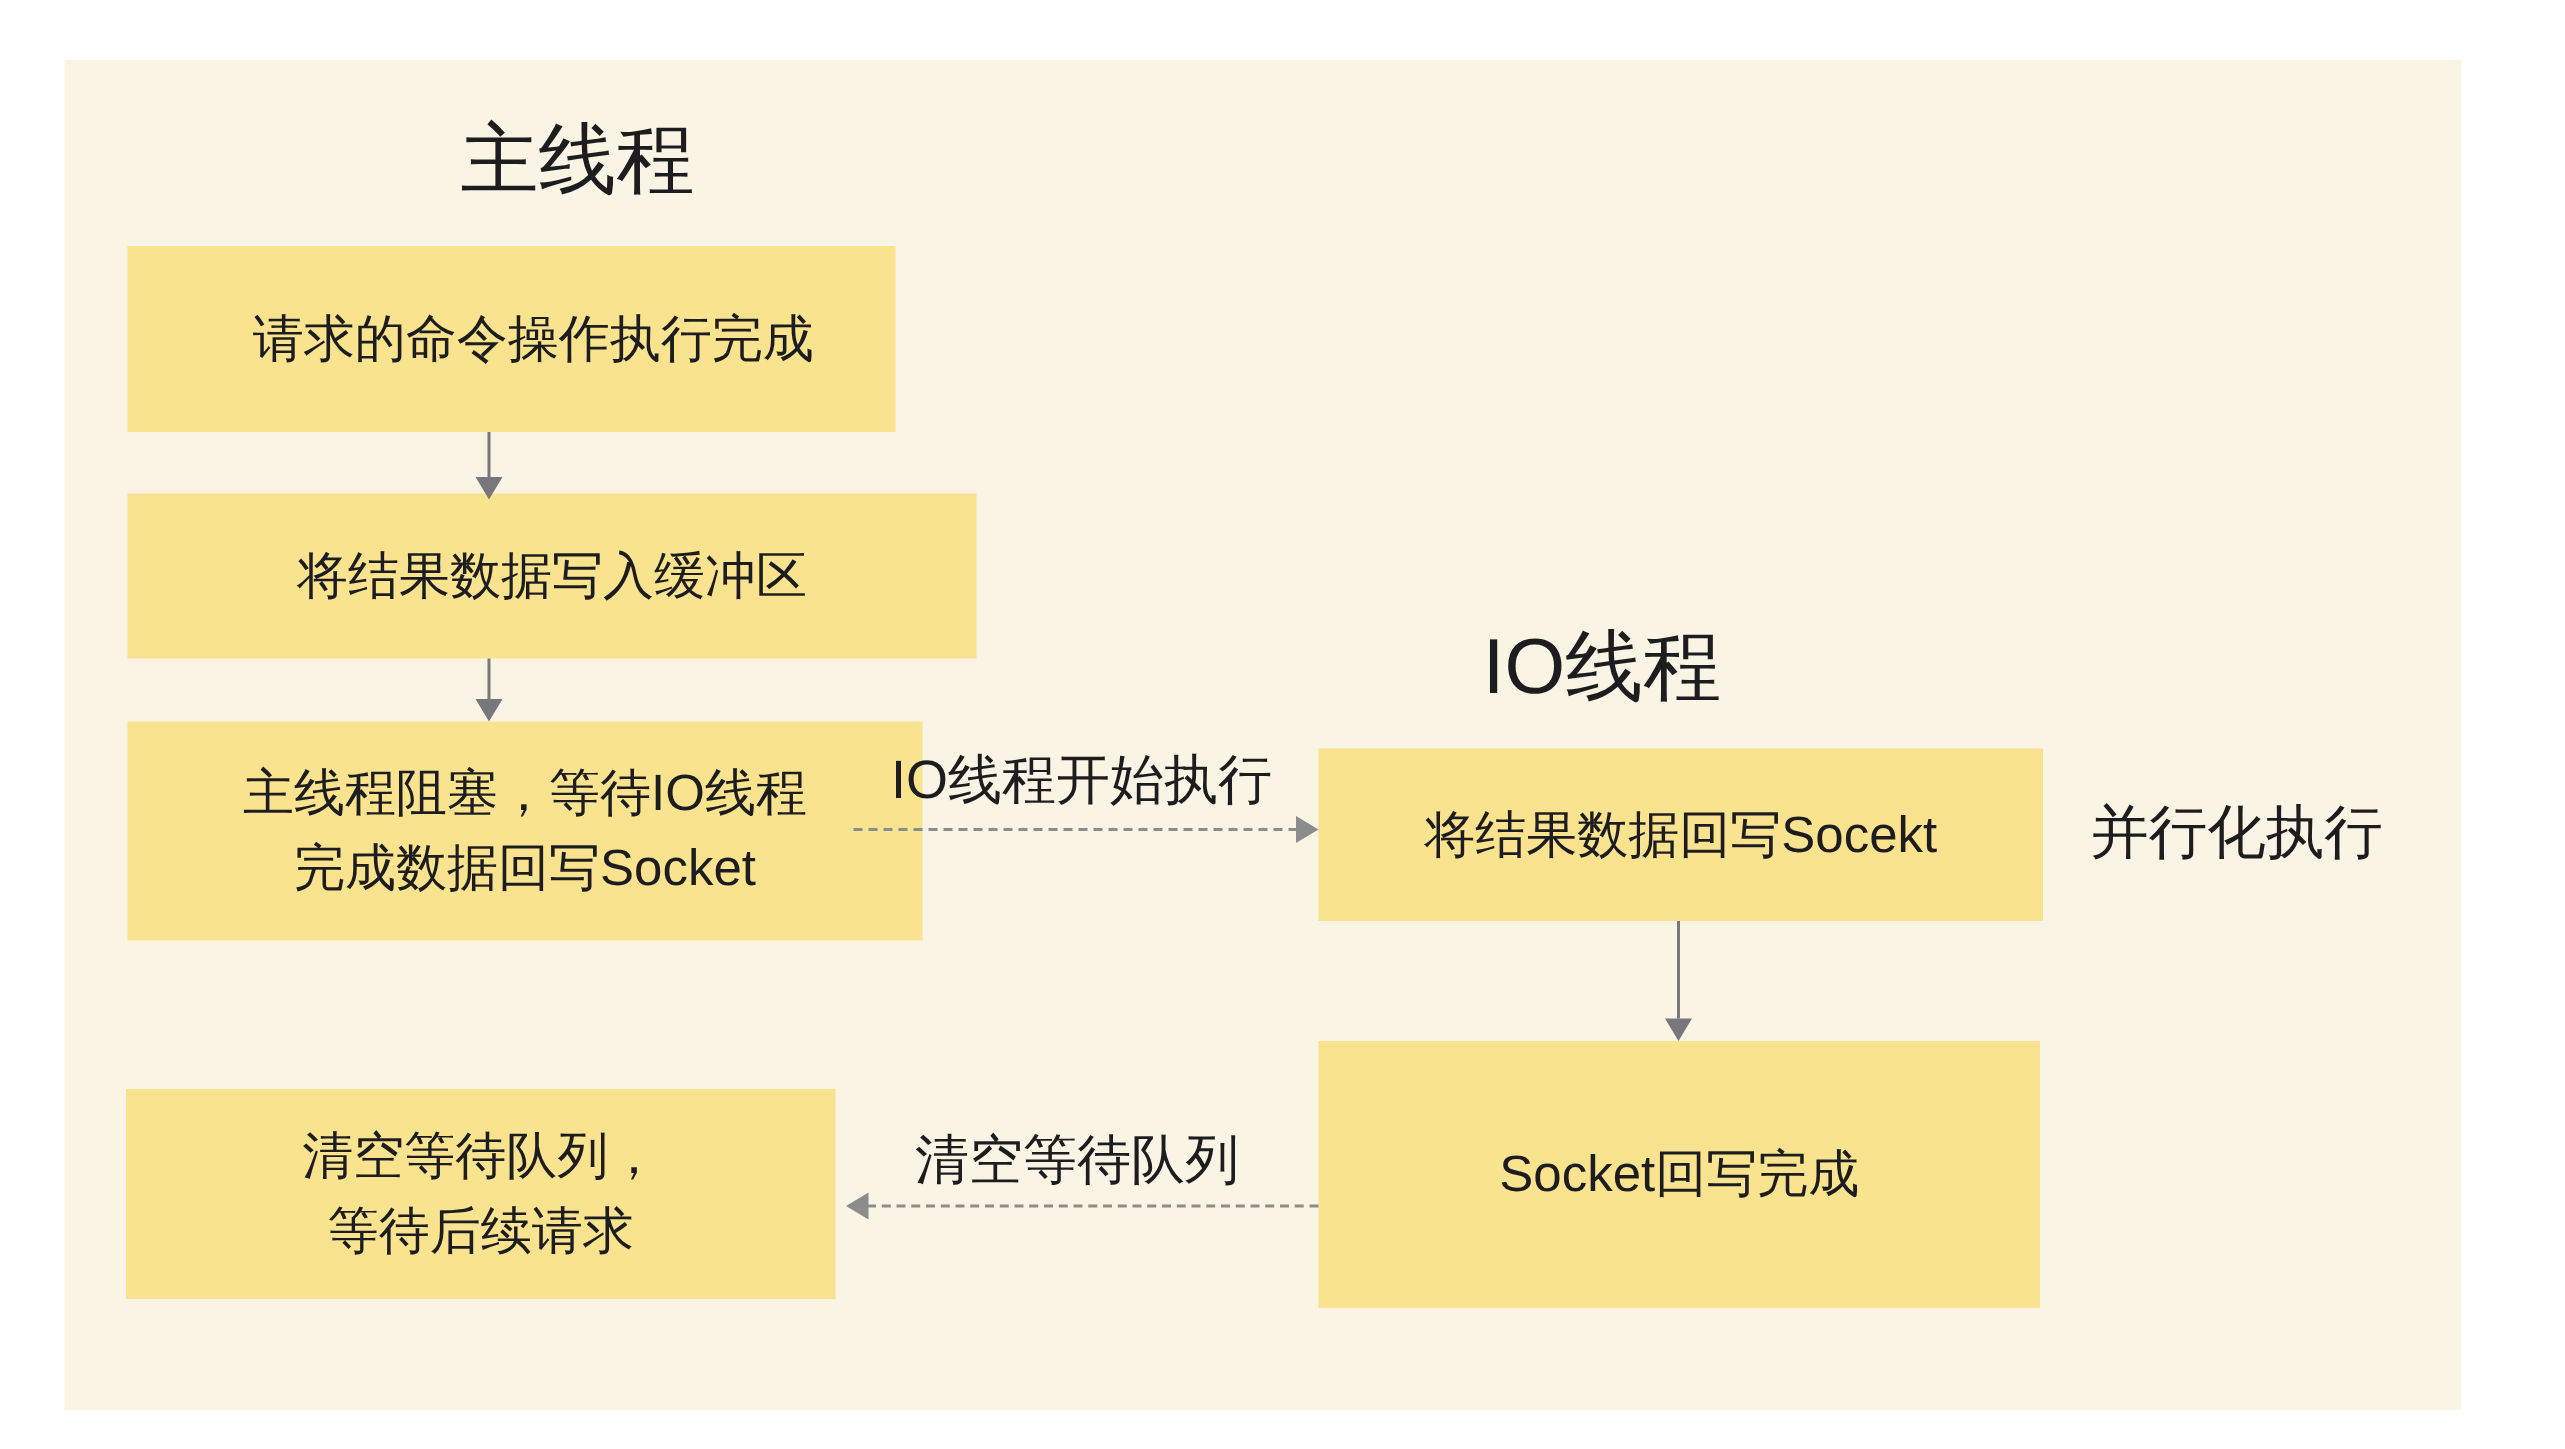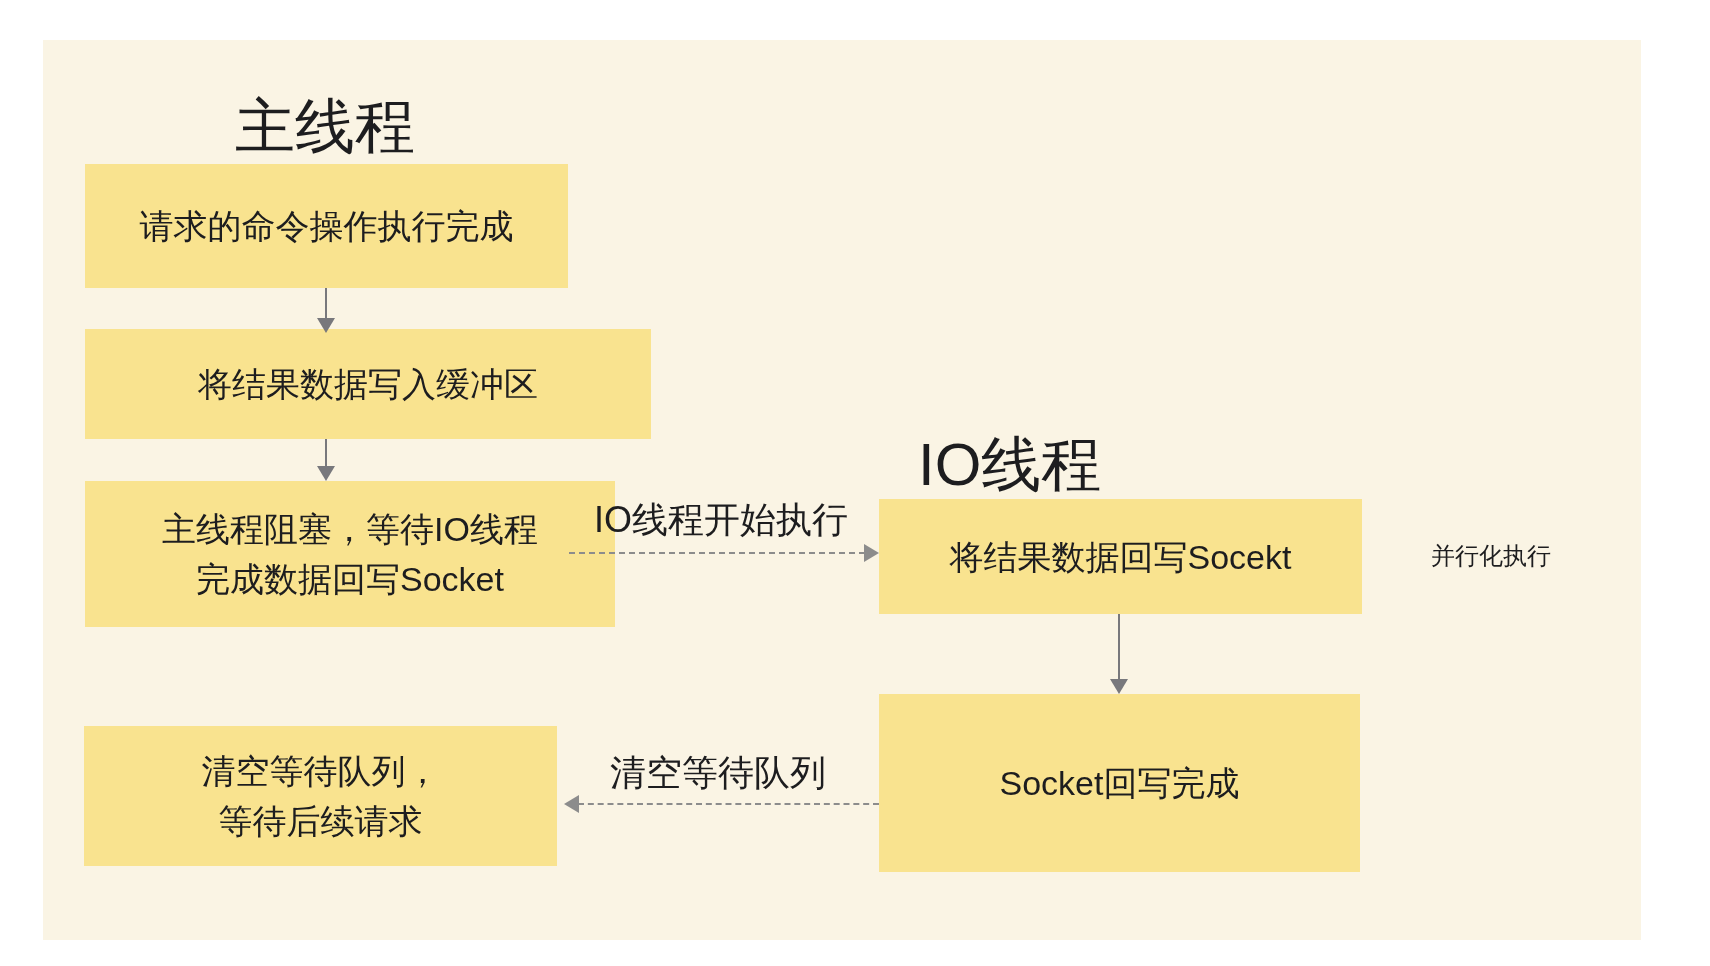--- a/index.html
+++ b/index.html
@@ -11,25 +11,25 @@
     color:#1d1d1f;
     overflow:hidden;
   }
   .canvas{
     position:absolute;
     left:43px;top:40px;width:1598px;height:900px;
     background:#faf4e4;
   }
   .col-title{
     position:absolute;
-    font-size:60px;
+    font-size:52px;
     line-height:54px;
+    text-align:center;
     color:#1d1d1f;
     white-space:nowrap;
-    margin-top:20px;
   }
   .node{
     position:absolute;
     background:#f9e38f;
     display:flex;
     flex-direction:column;
     align-items:center;
     justify-content:center;
     text-align:center;
     font-size:34px;
@@ -70,21 +70,21 @@
   }
   .edge-label{
     position:absolute;
     font-size:36px;
     line-height:44px;
     text-align:center;
     white-space:nowrap;
     color:#1d1d1f;
   }
   
-  #node-command-done {left:85px; top:164px; width:483px; height:124px;}
+  #node-command-done {left:85px; top:164px; width:483px; height:124px;padding-left:29px;}
   #node-write-buffer {left:85px; top:329px; width:566px; height:110px;}
   #node-main-blocked {left:85px; top:481px; width:530px; height:146px;}
   #node-io-writeback {left:879px; top:499px; width:483px; height:115px;}
   #node-socket-done {left:879px; top:694px; width:481px; height:178px;}
   #node-clear-queue {left:84px; top:726px; width:473px; height:140px;}
   
   #title-main-thread {left:235px; top:80px; width:300px;}
   #title-io-thread   {left:918px; top:418px; width:300px;}
   
   #arrow-a-line {left:325px; top:288px; height:30px;}
@@ -94,21 +94,21 @@
   #arrow-c-line {left:1118px; top:614px; height:65px;}
   #arrow-c-head {left:1110px; top:679px;}
   
   #dashed-io-line   {left:569px; top:552px; width:296px;}
   #dashed-io-head   {left:864px; top:544px;}
   #dashed-main-line {left:578px; top:803px; width:301px;}
   #dashed-main-head {left:564px; top:795px;}
   
   #label-io-start   {left:546px; top:498px; width:350px;}
   #label-main-start {left:543px; top:751px; width:350px;}
-  #label-parallel   {left:1386px; top:534px; width:210px; font-size:24px;}
+  #label-parallel   {left:1386px; top:534px; width:210px; font-size:39px;}
 </style>
 </head>
 <body>
 
 <div id="page">
 
   <div class="canvas"></div>
 
   <div class="col-title" id="title-main-thread">主线程</div>
 

